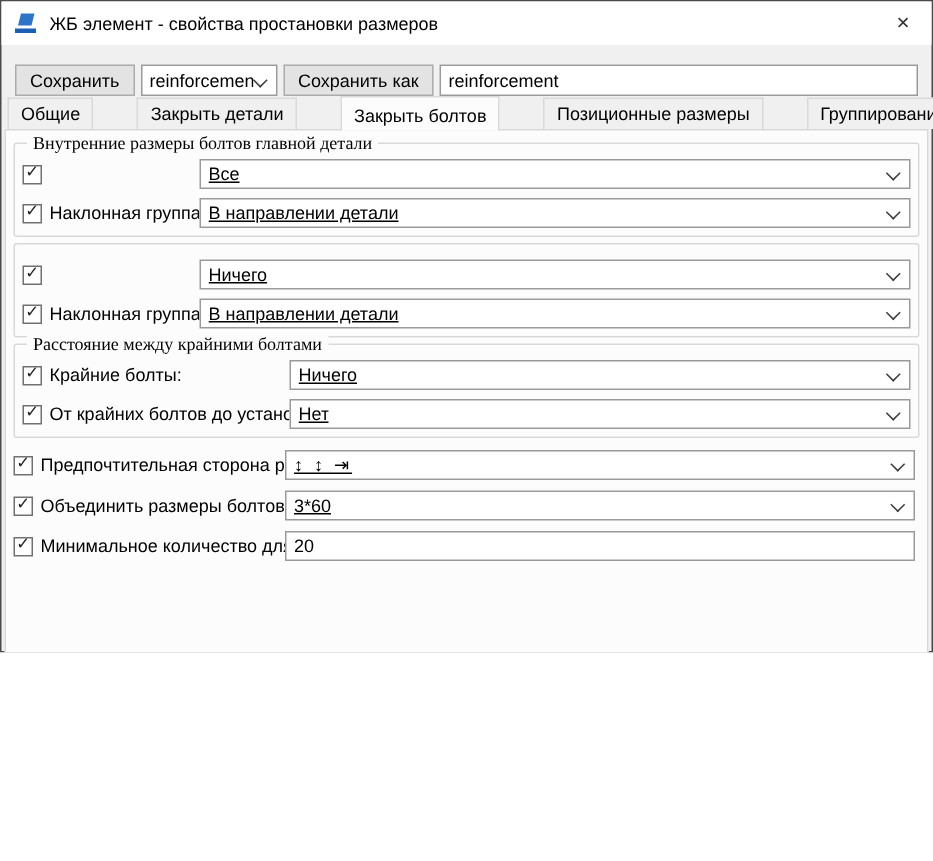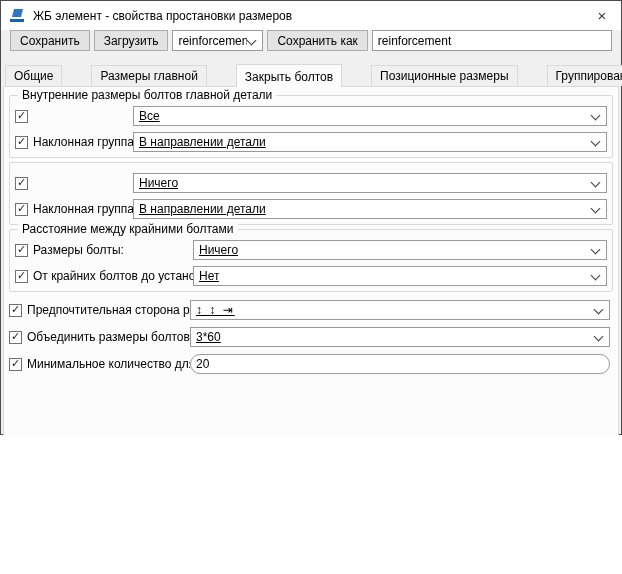--- a/index.html
+++ b/index.html
@@ -13,78 +13,77 @@
     font-size:12px;color:var(--text,#000);
   }
   
   .titlebar{flex:0 0 29px;background:var(--titlebar-bg,#fff);display:flex;align-items:center;padding-left:9px;}
   .app-icon{width:16px;height:14px;position:relative;flex:0 0 16px;}
   .app-icon::before{content:"";position:absolute;left:3px;top:0;width:9px;height:8px;background:var(--icon-blue,#2e75c8);transform:skewX(-14deg);}
   .app-icon::after{content:"";position:absolute;left:0;bottom:1px;width:14px;height:3px;background:var(--icon-blue-dark,#1b5fb5);}
   .title{margin-left:7px;}
   .close{margin-left:auto;width:38px;height:100%;border:0;background:transparent;font-size:15px;line-height:1;color:#333;font-family:inherit;padding:0;}
   
-  .toolbar{flex:0 0 34px;display:flex;align-items:flex-start;gap:4px;padding:0 9px;}
+  .toolbar{flex:0 0 34px;display:flex;align-items:flex-end;gap:4px;padding:0 9px;}
   .btn{background:var(--button-bg,#e3e3e3);border:1px solid var(--button-border,#acacac);height:21px;padding:0 9px;font:inherit;color:inherit;}
   .field{background:var(--field-bg,#fff);border:1px solid var(--field-border,#999);height:21px;display:flex;align-items:center;padding:0 5px;}
   .preset{width:91px;}
   .text-input{flex:1;height:21px;border:1px solid var(--field-border,#999);background:var(--field-bg,#fff);font:inherit;padding:0 5px;}
   .chev{margin-left:auto;width:10px;height:10px;position:relative;flex:0 0 10px;}
   .chev::before{content:"";position:absolute;left:1px;top:1px;width:6px;height:6px;border-right:1px solid #3c3c3c;border-bottom:1px solid #3c3c3c;transform:rotate(45deg);}
   
   .tabstrip{flex:0 0 22px;display:flex;align-items:flex-end;padding-left:4px;position:relative;z-index:2;gap:28px;}
   .tab{border:1px solid var(--tab-border,#d9d9d9);border-bottom:none;background:var(--window-bg,#f0f0f0);padding:3px 8px;margin-right:1px;white-space:nowrap;}
   .tab.active{background:var(--panel-bg,#fdfdfd);padding-top:5px;margin-bottom:-1px;position:relative;z-index:3;}
   
   .panel{flex:0 0 444px;margin:0 2px;border:1px solid var(--tab-border,#d9d9d9);background:var(--panel-bg,#fdfdfd);padding:4px 3px 0;position:relative;z-index:1;}
   .group{position:relative;border:1px solid var(--group-border,#d9d9d9);border-radius:2px;margin:4px 2px 3px;padding:10px 5px 5px;}
-  .group-title{position:absolute;top:-8px;left:8px;background:var(--panel-bg,#fdfdfd);padding:0 4px;line-height:14px;white-space:nowrap;}
+  .group-title{position:absolute;top:-8px;left:8px;background:var(--panel-bg,#fdfdfd);padding:0 4px;line-height:14px;white-space:nowrap;font-family:Liberation Serif, serif;}
   .row{display:flex;align-items:center;height:20px;margin-bottom:6px;}
   .group .row:last-child{margin-bottom:0;}
   .cb{width:13px;height:13px;flex:0 0 13px;background:#fff;border:1px solid #707070;display:flex;align-items:center;justify-content:center;margin:0 5px 0 0;}
   .mark{font-size:11px;line-height:1;color:#222;margin-top:-1px;}
   .lbl{white-space:nowrap;overflow:hidden;}
   .lbl.w1{flex:0 0 100px;}
   .lbl.w2{flex:0 0 160px;}
   .lbl.w3{flex:0 0 163px;}
   .row .field{flex:1;height:20px;text-decoration:underline;}
   .field-text{white-space:nowrap;overflow:hidden;}
   .arrows{letter-spacing:2px;}
   .extra{margin-top:8px;padding:0 5px 0 2px;}
   .extra .row{margin-bottom:7px;}
-  .extra .text-input{flex:1;height:20px;border-radius:10px;}
+  .extra .text-input{flex:1;height:20px;}
   
   .footer{flex:1;display:flex;justify-content:flex-end;align-items:flex-start;padding:7px 9px 0;}
   .close-btn{width:136px;text-align:right;}
 </style>
 </head>
 <body>
 
 <div class="window">
 
   <div class="titlebar">
     <span class="app-icon"></span>
     <span class="title">ЖБ элемент - свойства простановки размеров</span>
     <button class="close">×</button>
   </div>
 
   <div class="toolbar">
     <button class="btn">Сохранить</button>
-    <button class="btn">Загрузить</button>
     <div class="field preset">
       <span class="field-text">reinforcement</span>
       <span class="chev"></span>
     </div>
     <button class="btn">Сохранить как</button>
     <input class="text-input" type="text" value="reinforcement" style="">
   </div>
 
   <div class="tabstrip">
     <div class="tab">Общие</div>
-    <div class="tab">Размеры главной</div>
+    <div class="tab">Закрыть детали</div>
     <div class="tab active">Закрыть болтов</div>
     <div class="tab">Позиционные размеры</div>
     <div class="tab">Группирование размеров</div>
   </div>
 
   <div class="panel">
 
     <div class="group">
       <span class="group-title">Внутренние размеры болтов главной детали</span>
       <div class="row">
@@ -131,21 +130,21 @@
         </div>
       </div>
     </div>
 
     <div class="group">
       <span class="group-title">Расстояние между крайними болтами</span>
       <div class="row">
         <span class="cb">
             <span class="mark">✓</span>
           </span>
-        <span class="lbl w2">Размеры болты:</span>
+        <span class="lbl w2">Крайние болты:</span>
         <div class="field">
           <span class="field-text">Ничего</span>
           <span class="chev"></span>
         </div>
       </div>
       <div class="row">
         <span class="cb">
             <span class="mark">✓</span>
           </span>
         <span class="lbl w2">От крайних болтов до установочных точек:</span>

